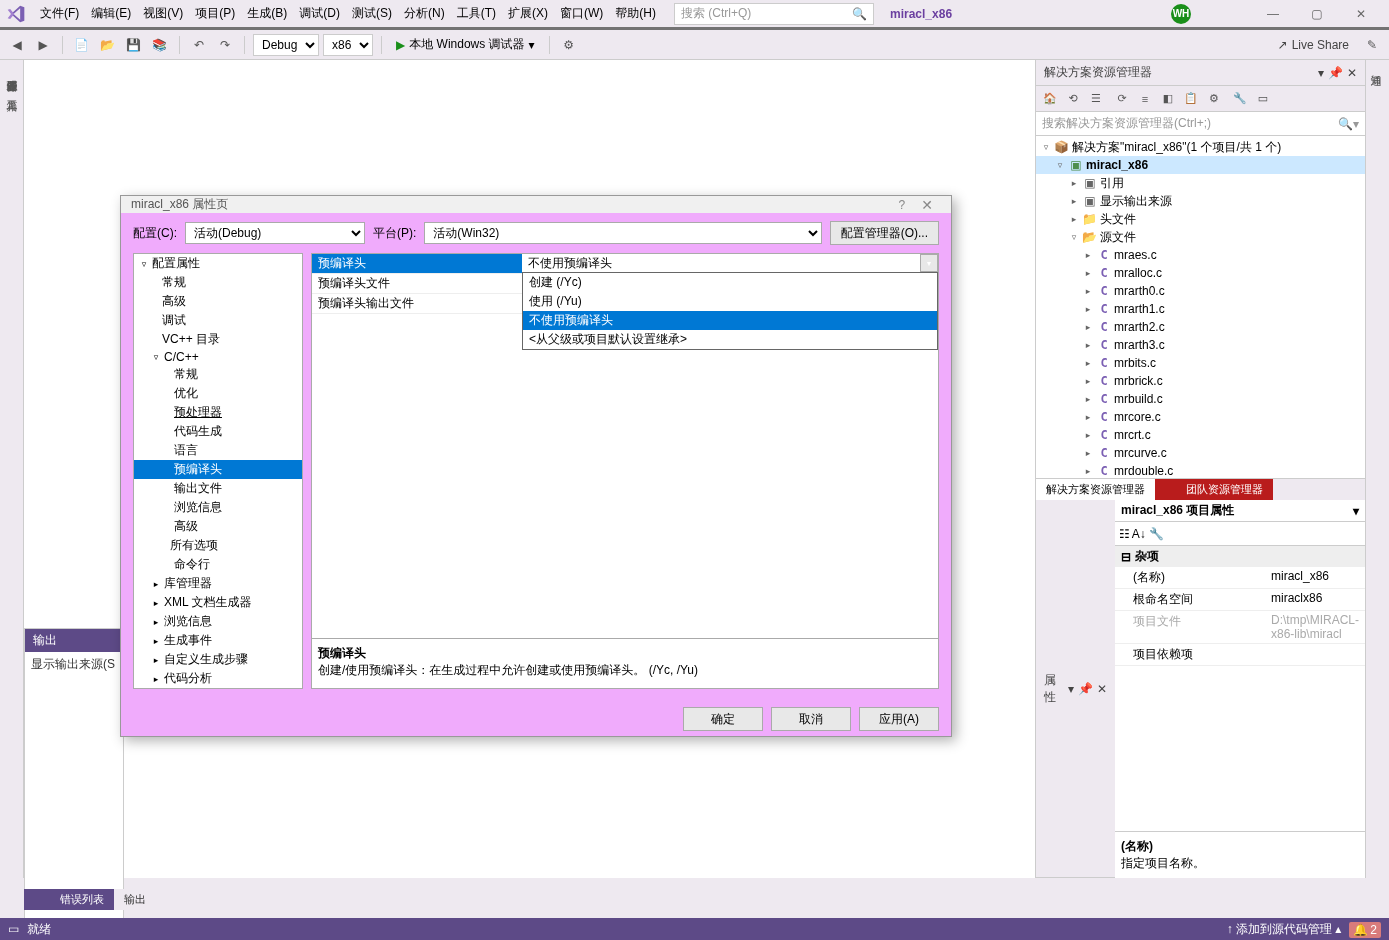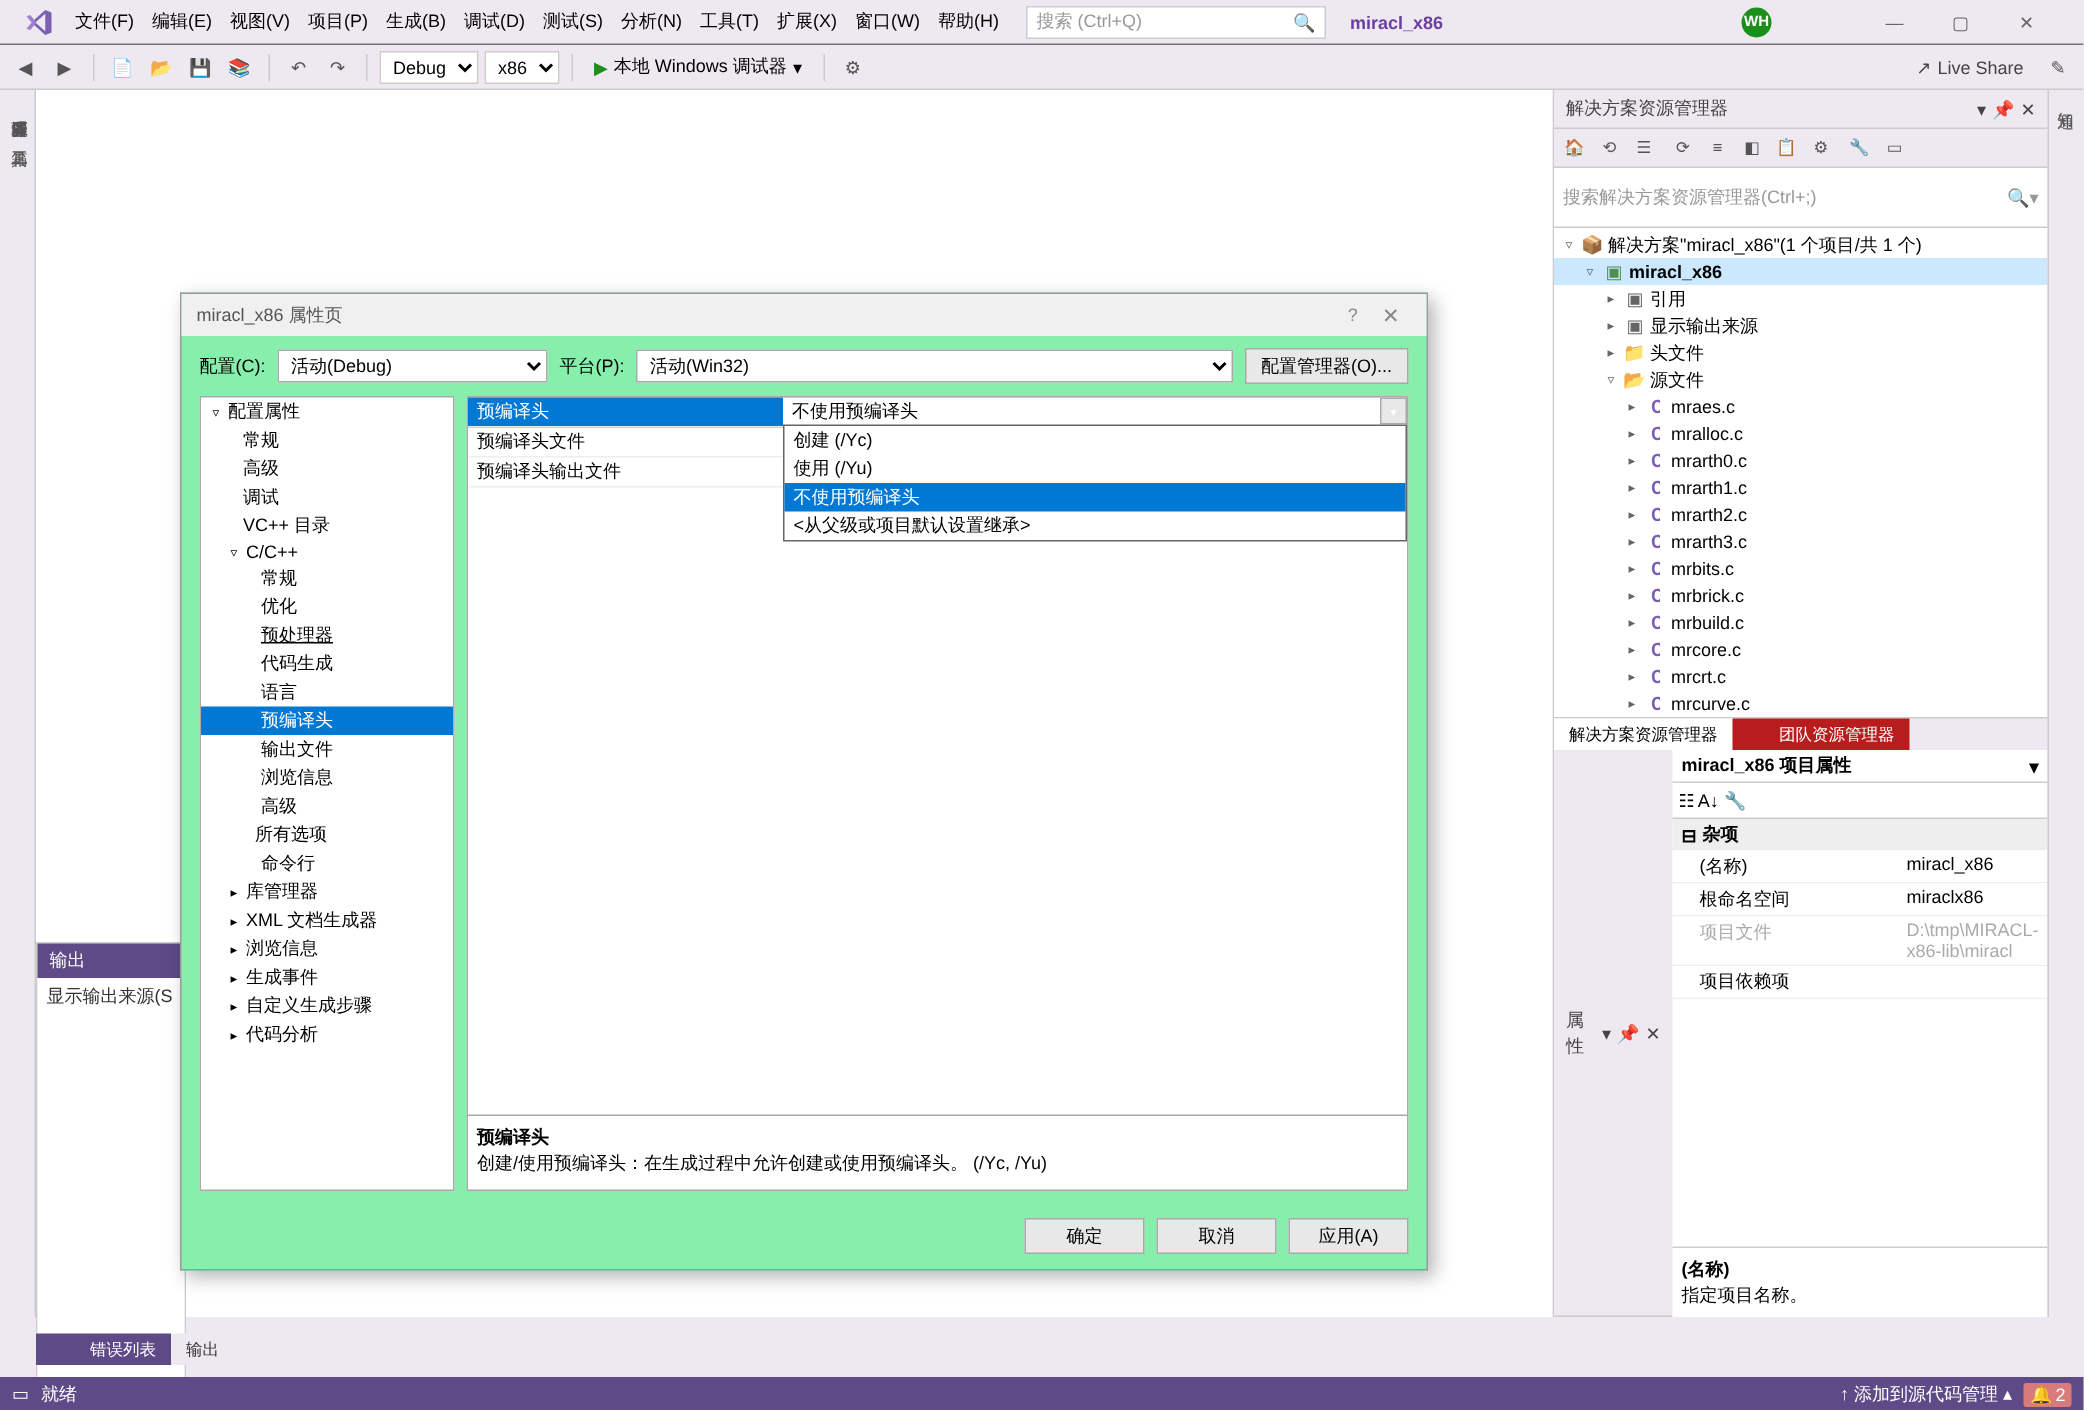--- a/index.html
+++ b/index.html
@@ -1,19 +1,19 @@
 <!DOCTYPE html>
 <html><head>
 <meta charset="utf-8">
 <style>
 * { box-sizing: border-box; margin: 0; padding: 0; font-family: "Microsoft YaHei", "Segoe UI", sans-serif; font-size: 12px; }
 body { background: #eee9f0; overflow: hidden; width: 1389px; height: 940px; position: relative; }
 
 
-.titlebar { height: 30px; background: #eee9f0; display: flex; align-items: center; padding: 0 16px; border-bottom: 1px solid #737373; }
+.titlebar { height: 30px; background: #eee9f0; display: flex; align-items: center; padding: 0 6px; border-bottom: 3px solid #737373; }
 .titlebar .vs-logo { width: 20px; height: 20px; margin-right: 8px; }
 .titlebar .menu-item { padding: 4px 6px; cursor: default; }
 .titlebar .search-box { margin-left: 12px; width: 200px; height: 22px; border: 1px solid #ccc; background: #fff; display: flex; align-items: center; padding: 0 6px; color: #999; }
 .titlebar .search-box .sicon { margin-left: auto; }
 .titlebar .project-name { margin-left: 16px; color: #6b3fa0; font-weight: 600; }
 .titlebar .wh-badge { margin-left: auto; margin-right: 60px; width: 20px; height: 20px; border-radius: 50%; background: #1a8f1a; color: #fff; display: flex; align-items: center; justify-content: center; font-size: 10px; font-weight: bold; }
 .titlebar .win-btn { width: 44px; height: 28px; display: flex; align-items: center; justify-content: center; color: #666; }
 
 
 .toolbar { height: 30px; background: #eee9f0; display: flex; align-items: center; padding: 0 6px; border-bottom: 1px solid #ccc; gap: 4px; }
@@ -33,21 +33,21 @@
 
 .right-rail { width: 24px; background: #eee9f0; border-left: 1px solid #ccc; }
 .right-rail .vtab { writing-mode: vertical-rl; font-size: 11px; color: #555; padding: 6px 2px; }
 
 
 .right-panels { width: 330px; background: #eee9f0; border-left: 1px solid #ccc; display: flex; flex-direction: column; }
 .panel-header { background: #eee9f0; color: #444; padding: 4px 8px; font-size: 11px; display: flex; align-items: center; border-bottom: 1px solid #ccc; }
 .panel-header .pbtns { margin-left: auto; display: flex; gap: 4px; }
 .panel-toolbar { height: 26px; background: #eee9f0; border-bottom: 1px solid #ccc; display: flex; align-items: center; padding: 0 4px; gap: 3px; }
 .panel-toolbar .pbtn { width: 20px; height: 20px; display: flex; align-items: center; justify-content: center; color: #555; font-size: 11px; }
-.panel-search { height: 40px; border-bottom: 1px solid #ccc; display: flex; align-items: center; padding: 0 6px; background: #fff; color: #999; }
+.panel-search { height: 24px; border-bottom: 1px solid #ccc; display: flex; align-items: center; padding: 0 6px; background: #fff; color: #999; }
 .panel-search .sicon { margin-left: auto; }
 
 .tree { background: #fff; flex: 1; overflow-y: auto; padding: 2px 0; }
 .tree-row { display: flex; align-items: center; height: 18px; padding-left: 4px; cursor: default; white-space: nowrap; }
 .tree-row.selected { background: #cce8ff; }
 .tree-row .arrow { width: 12px; text-align: center; color: #666; font-size: 9px; }
 .tree-row .icon { width: 16px; text-align: center; margin: 0 2px; }
 .c-icon { color: #7b5fb3; font-weight: bold; font-family: monospace; }
 .folder-icon { color: #d9a94a; }
 .ref-icon { color: #666; }
@@ -80,21 +80,21 @@
 .bottom-tabs .btab { padding: 3px 10px; font-size: 11px; }
 .bottom-tabs .btab.inactive { background: #5d4a87; color: #fff; padding-left: 36px; }
 .bottom-tabs .btab.active { background: #eee9f0; color: #333; }
 
 
 .statusbar { position: absolute; bottom: 0; left: 0; right: 0; height: 22px; background: #5d4a87; color: #fff; display: flex; align-items: center; padding: 0 8px; gap: 8px; font-size: 11px; }
 .statusbar .sright { margin-left: auto; display: flex; align-items: flex-end; gap: 8px; }
 .statusbar .bell { background: #d97b7b; border-radius: 2px; padding: 1px 4px; display: flex; align-items: center; gap: 2px; }
 
 
-.dialog-overlay { position: absolute; top: 195px; left: 120px; width: 832px; height: 652px; background: #86efac; border: 1px solid #999; box-shadow: 4px 4px 12px rgba(0,0,0,0.3); display: flex; flex-direction: column; }
+.dialog-overlay { position: absolute; top: 195px; left: 120px; width: 832px; height: 542px; background: #f0abfc; border: 1px solid #999; box-shadow: 4px 4px 12px rgba(0,0,0,0.3); display: flex; flex-direction: column; }
 .dialog-title { height: 28px; display: flex; align-items: center; padding: 0 10px; background: #f0f0f0; }
 .dialog-title .dtext { color: #555; }
 .dialog-title .dhelp { margin-left: auto; color: #888; padding: 0 8px; }
 .dialog-title .dclose { color: #888; padding: 0 8px; font-size: 14px; }
 
 .dialog-config-row { padding: 8px 12px; display: flex; align-items: center; gap: 8px; }
 .dialog-config-row select { flex: 1; height: 22px; border: 1px solid #aaa; background: #fff; padding: 0 4px; max-width: 180px; }
 .dialog-config-row .plat-sel { max-width: 400px; }
 .dialog-config-row button { height: 24px; padding: 0 10px; background: #e8e8e8; border: 1px solid #aaa; }
 

